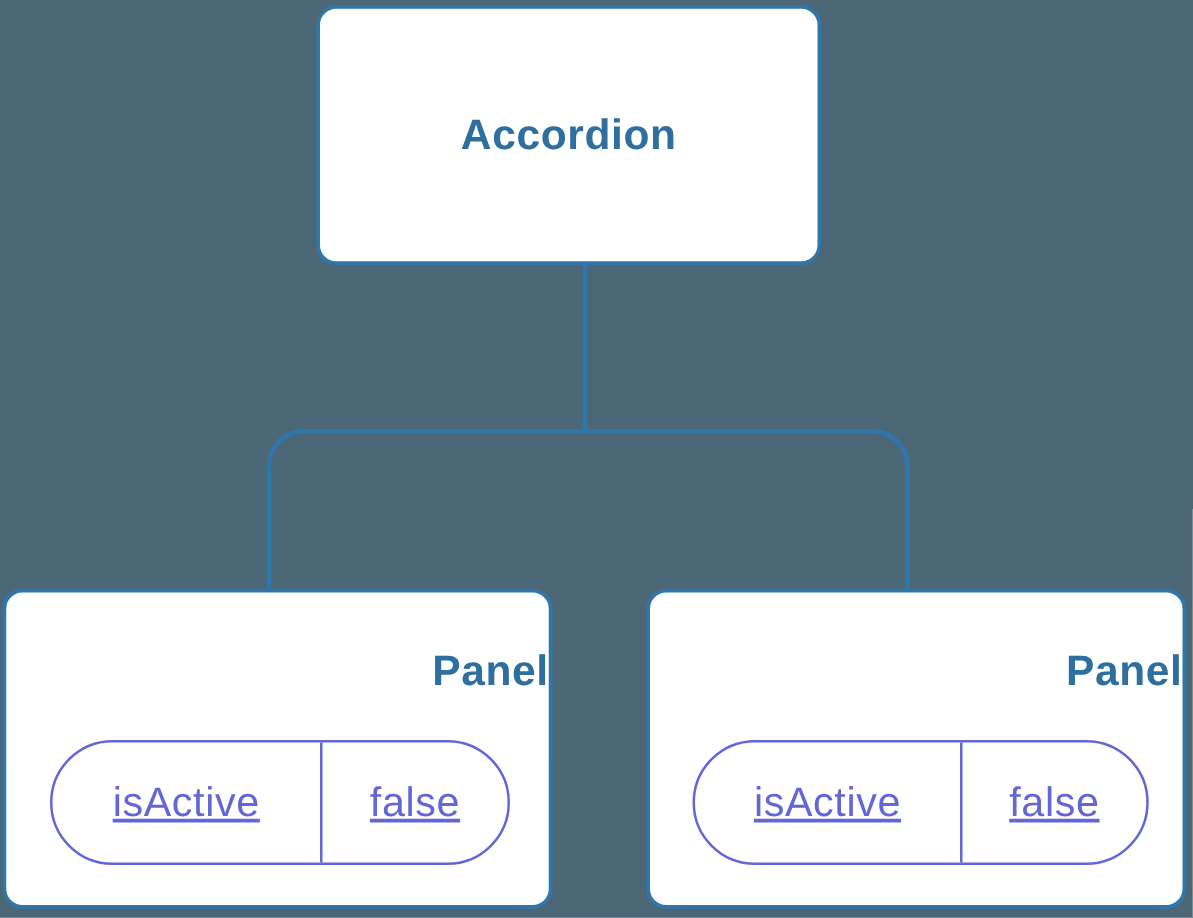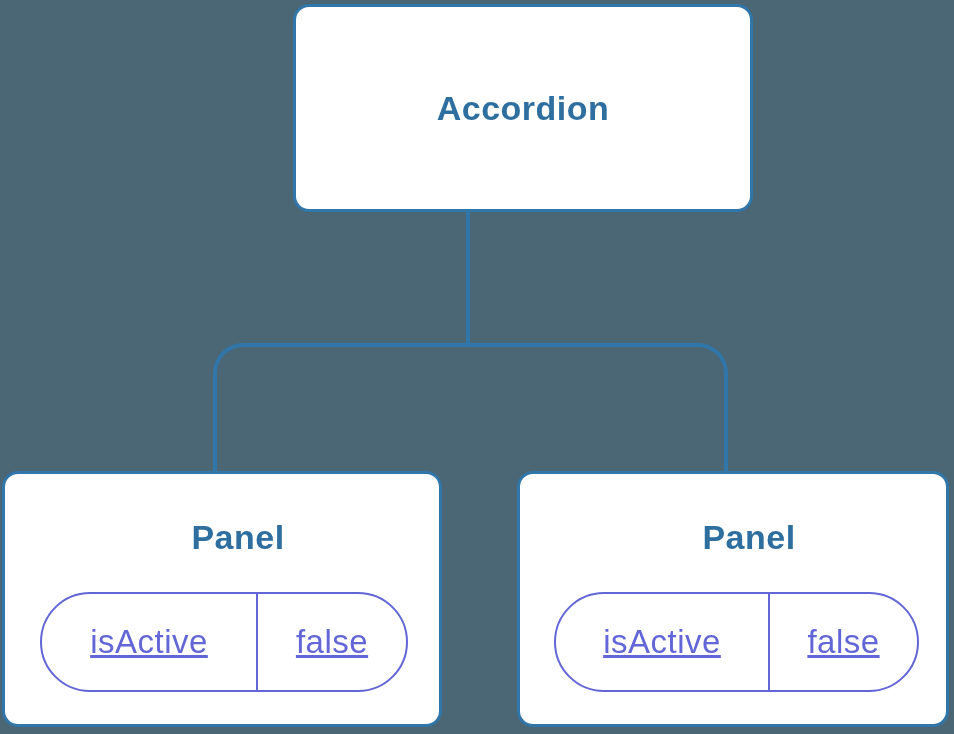--- a/index.html
+++ b/index.html
@@ -15,31 +15,31 @@
     position: absolute;
     background: #ffffff;
     border: 3px solid #3176A9;
     border-radius: 16px;
     box-sizing: border-box;
   }
   .node-title {
     position: absolute;
     left: 0;
     right: 0;
-    text-align: center;
+    text-align: right;
     color: #2E6F9F;
     font-size: 34px;
     font-weight: 600;
     letter-spacing: 0.5px;
     padding-left: 32px;
   }
   .root-node {
     left: 253px; top: 4px;
-    width: 460px; height: 208px;
-    display: flex; align-items: center; justify-content: center; margin-left: 40px;
+    width: 404px; height: 208px;
+    display: flex; align-items: center; justify-content: center;
   }
   .root-node .root-title {
     color: #2E6F9F;
     font-size: 34px;
     font-weight: 600;
     letter-spacing: 0.5px;
   }
   .stem {
     position: absolute;
     left: 466px; top: 210px;

